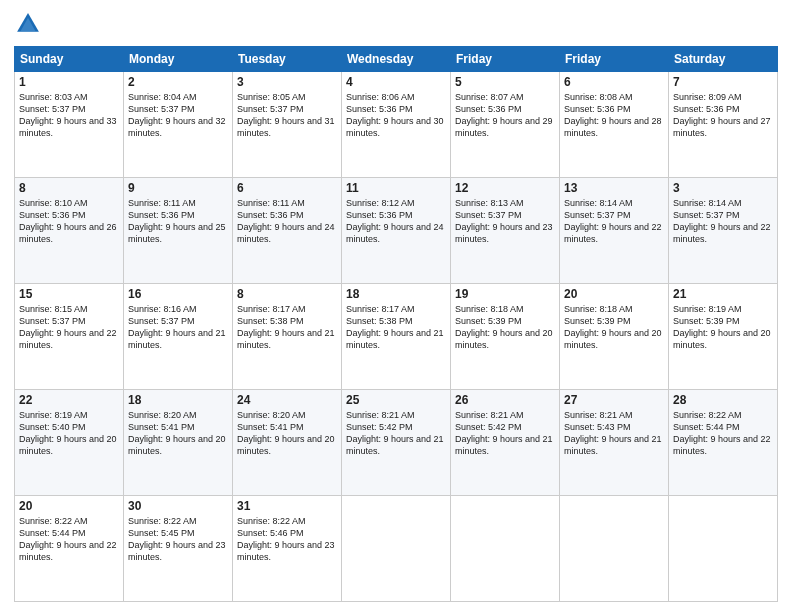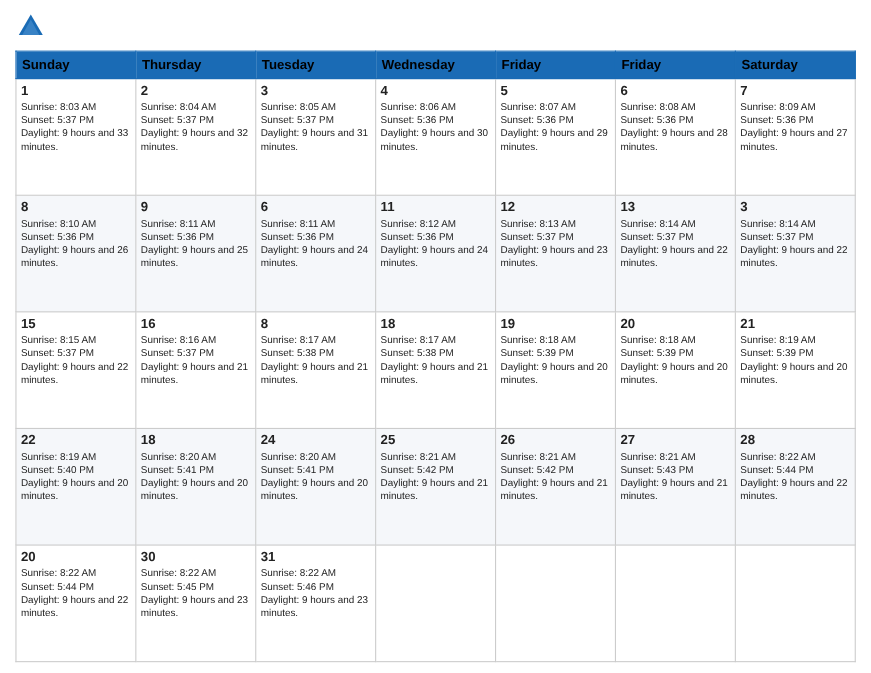--- a/index.html
+++ b/index.html
@@ -56,21 +56,21 @@
     }
     .calendar {
       flex: 1;
       border: 1px solid #ccc;
       border-collapse: collapse;
       width: 100%;
       table-layout: fixed;
     }
     .calendar th {
       background: #1a6bb5;
-      color: #000000;
+      color: #ffffff;
       font-size: 12px;
       font-weight: bold;
       text-align: left;
       padding: 5px 5px;
       border: 1px solid #1a6bb5;
     }
     .calendar td {
       border: 1px solid #ccc;
       vertical-align: top;
       padding: 3px 4px;
@@ -115,21 +115,21 @@
     <div class="title-block">
       <div class="month-title"></div>
       <div class="location"></div>
     </div>
   </div>
 
   <table class="calendar">
     <thead>
       <tr>
       <th>Sunday</th>
-          <th>Thursday</th>
+          <th>Monday</th>
           <th>Tuesday</th>
           <th>Wednesday</th>
           <th>Friday</th>
           <th>Friday</th>
           <th>Saturday</th>
         </tr>
     </thead>
     <tbody id="calendar-body">
     <tr>
           <td>

